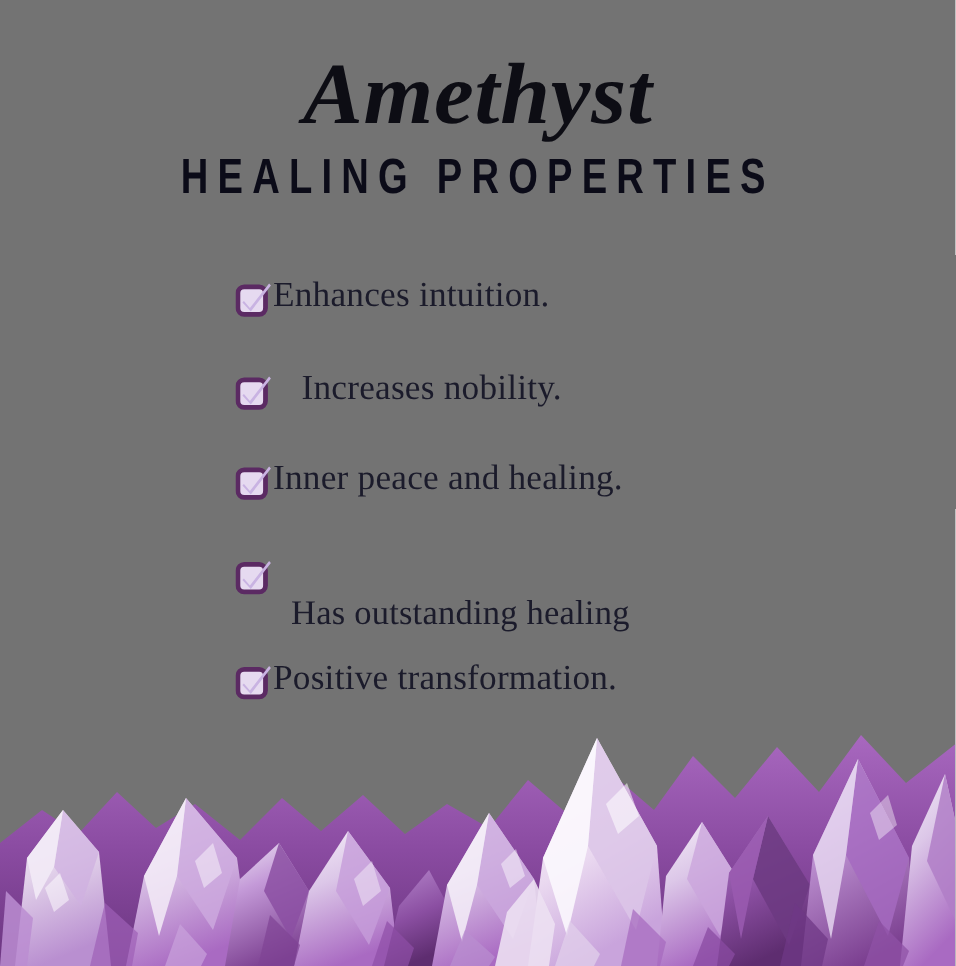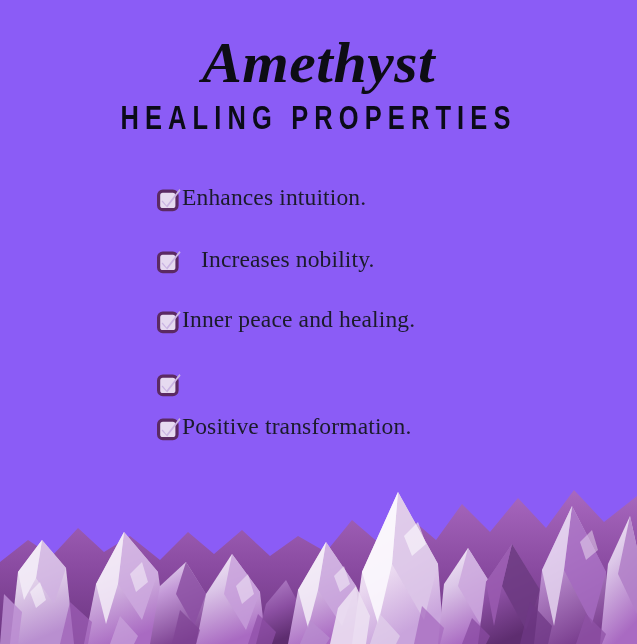--- a/index.html
+++ b/index.html
@@ -7,21 +7,21 @@
     padding: 0;
     background: #ffffff;
   }
   body {
     font-family: "Liberation Serif", serif;
   }
   #poster {
     position: relative;
     width: 637px;
     height: 644px;
-    background: #8b5cf6;
+    background: #737373;
     overflow: hidden;
   }
 
   
   .header {
     position: absolute;
     top: 0;
     left: 0;
     width: 637px;
     text-align: center;
@@ -155,20 +155,21 @@
     </div>
 
     <div class="list-item li-3">
       <span class="cbox">
         <svg width="25" height="25" viewBox="0 0 25 25">
           <rect x="1.6" y="4.2" width="18.4" height="18.4" rx="4.2" ry="4.2" fill="#e6daf0" stroke="#5b2a63" stroke-width="3.2"></rect>
           <path d="M5.6 13.6 L9.6 18.4 L22.4 2.0 L23.6 3.4 L10.2 20.6 L4.6 14.6 Z" fill="#c9b3e2"></path>
         </svg>
       </span>
       <span class="item-text two-line">
+        <span class="ln1">Has outstanding healing</span>
       </span>
     </div>
 
     <div class="list-item li-4">
       <span class="cbox">
         <svg width="25" height="25" viewBox="0 0 25 25">
           <rect x="1.6" y="4.2" width="18.4" height="18.4" rx="4.2" ry="4.2" fill="#e6daf0" stroke="#5b2a63" stroke-width="3.2"></rect>
           <path d="M5.6 13.6 L9.6 18.4 L22.4 2.0 L23.6 3.4 L10.2 20.6 L4.6 14.6 Z" fill="#c9b3e2"></path>
         </svg>
       </span>

